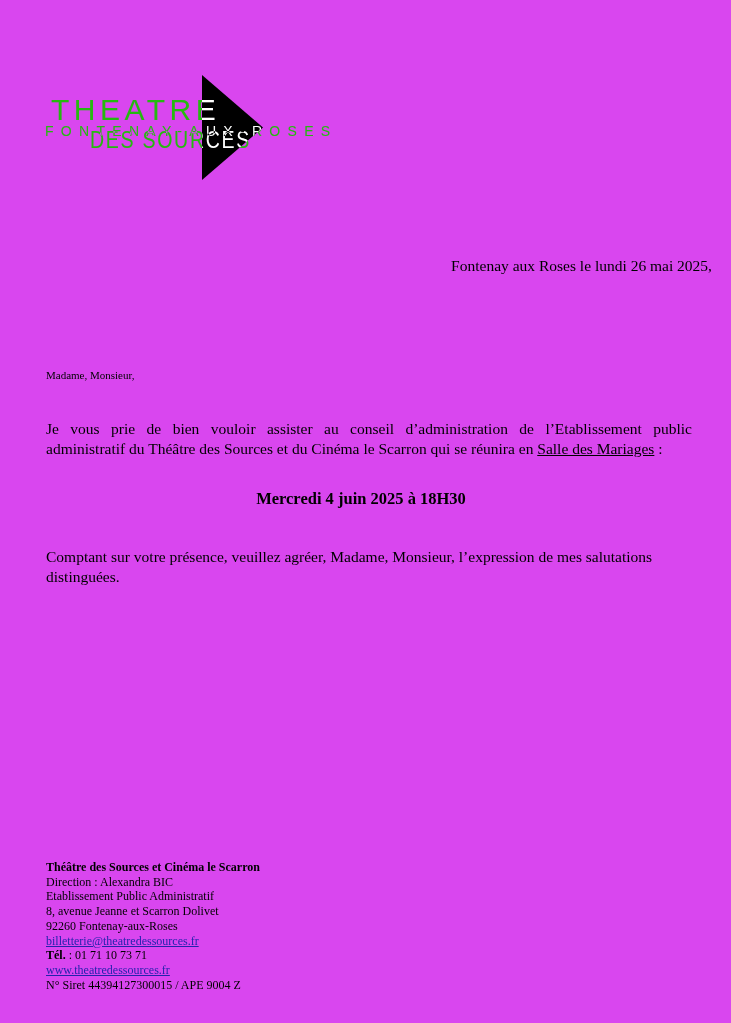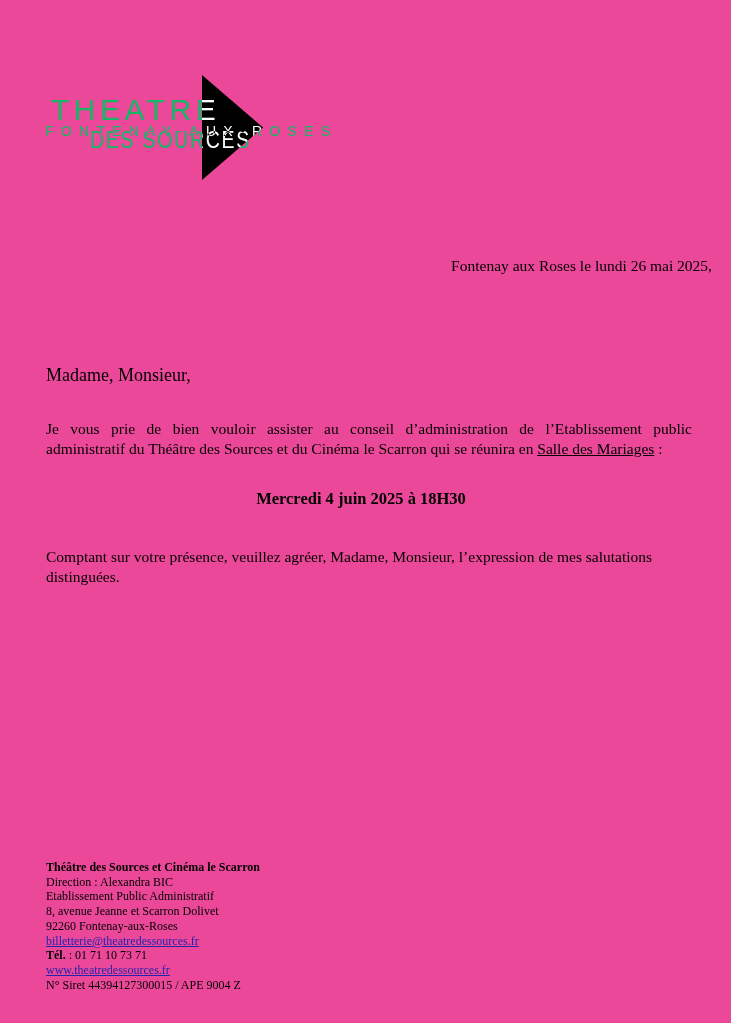--- a/index.html
+++ b/index.html
@@ -5,21 +5,21 @@
   html, body { margin: 0; padding: 0; }
   body {
     width: 731px; height: 1023px;
     background: #ffffff;
     font-family: "Liberation Serif", serif;
     color: #000000;
   }
   .page {
     position: relative;
     width: 731px; height: 1023px;
-    background: #ec4899;
+    background: #d946ef;
     overflow: hidden;
   }
 
   
   .logo { position: absolute; left: 45px; top: 75px; width: 218px; height: 105px; }
   .logo .tri {
     position: absolute; left: 157px; top: 0; width: 61px; height: 105px;
     background: #000000;
     clip-path: polygon(0 0, 100% 50%, 0 100%);
   }
@@ -36,21 +36,21 @@
   .logo .l3 { left: 45px; top: 54px; font-size: 23px; font-weight: 400; letter-spacing: 2px;
               transform: scaleX(0.85); transform-origin: 0 0; }
 
   
   .dateline {
     position: absolute; right: 19px; top: 256px;
     font-size: 15.5px; line-height: 20px; white-space: nowrap; margin-left: 20px;
   }
   .salutation {
     position: absolute; left: 46px; top: 365px;
-    font-size: 18px; line-height: 20px;
+    font-size: 11px; line-height: 20px;
   }
   .body-par {
     position: absolute; left: 46px; top: 419px; width: 646px;
     font-size: 15.5px; line-height: 20px;
   }
   .body-par .jline { text-align: justify; text-align-last: justify; }
   .body-par .nline { white-space: nowrap; }
   .ul { text-decoration: underline; }
   .meeting {
     position: absolute; left: 46px; top: 488px; width: 630px;

